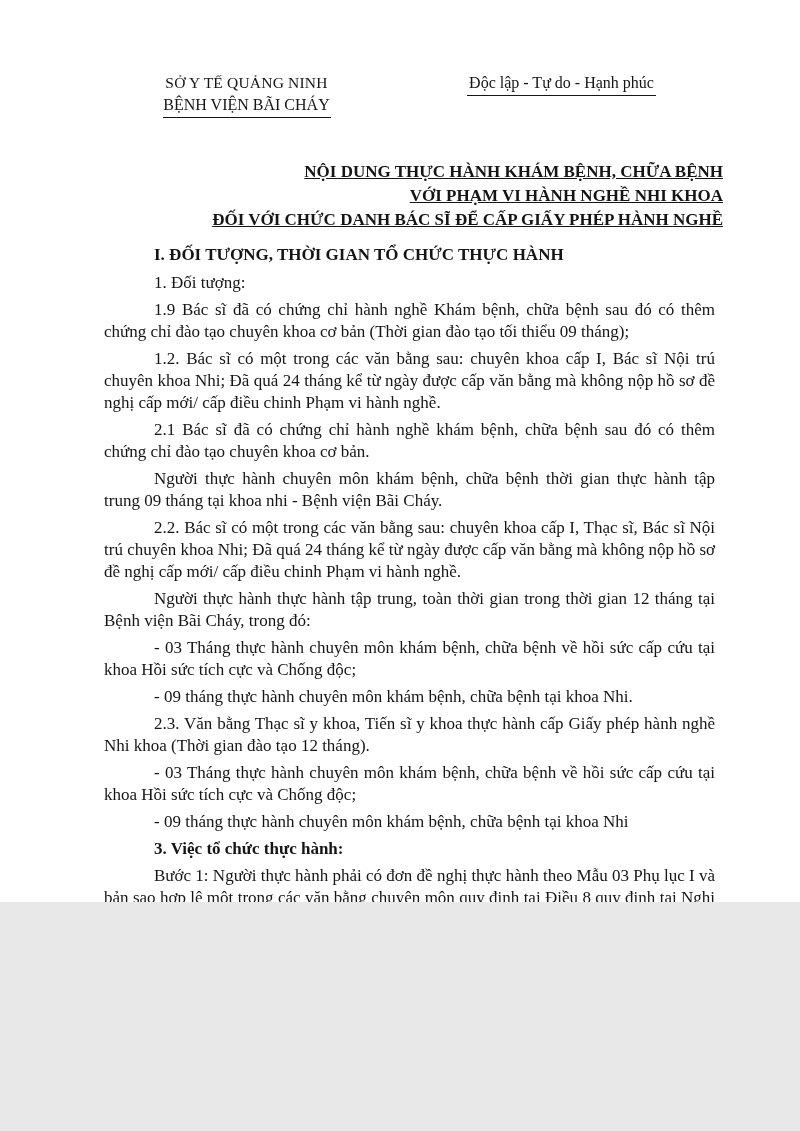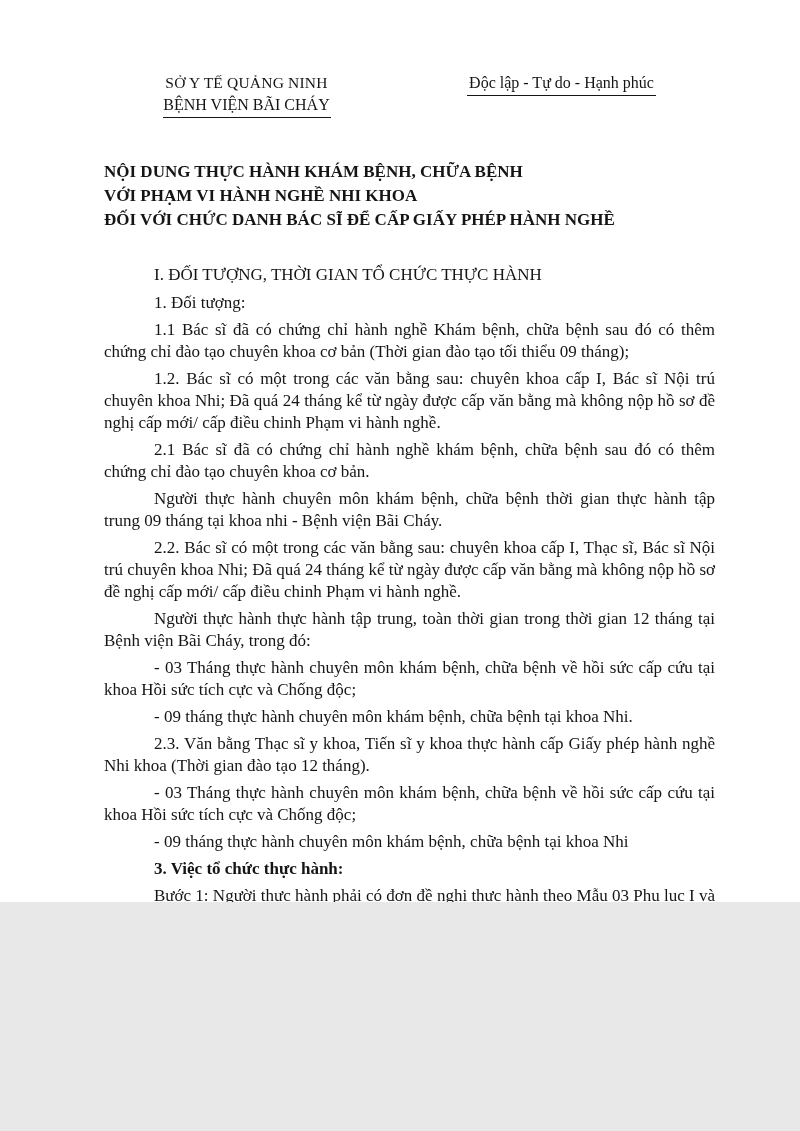--- a/index.html
+++ b/index.html
@@ -35,29 +35,30 @@
     margin: 1px auto 0;
   }
   .hdr-right .hdr-line2 {
     display: inline-block;
     border-bottom: 1.8px solid #151515;
     padding: 0 2px 1px;
   }
 
   
   .doc-title {
-    text-align: left;
+    text-align: right;
     font-weight: bold;
     line-height: 24px;
-    margin: 0 0 32px 0;
+    margin: 0 0 12px 0;
+    text-decoration: underline;
   }
 
   
   .section-heading {
-    font-weight: normal;
+    font-weight: bold;
     margin: 12px 0 6px 50px;
     line-height: 22px;
   }
 
   
   .body-text p {
     margin: 0 8px 5px 0;
     line-height: 22px;
     text-align: justify;
     text-indent: 50px;
@@ -84,21 +85,21 @@
   <div class="doc-title">
     <div>NỘI DUNG THỰC HÀNH KHÁM BỆNH, CHỮA BỆNH</div>
     <div>VỚI PHẠM VI HÀNH NGHỀ NHI KHOA</div>
     <div>ĐỐI VỚI CHỨC DANH BÁC SĨ ĐỂ CẤP GIẤY PHÉP HÀNH NGHỀ</div>
   </div>
 
   <div class="section-heading">I. ĐỐI TƯỢNG, THỜI GIAN TỔ CHỨC THỰC HÀNH</div>
 
   <div class="body-text">
     <p><span class="lead"></span><span>1. Đối tượng:</span></p>
-    <p><span class="lead"></span><span>1.1 Bác sĩ đã có chứng chỉ hành nghề Khám bệnh, chữa bệnh sau đó có thêm chứng chỉ đào tạo chuyên khoa cơ bản (Thời gian đào tạo tối thiểu 09 tháng);</span></p>
+    <p><span class="lead"></span><span>1.9 Bác sĩ đã có chứng chỉ hành nghề Khám bệnh, chữa bệnh sau đó có thêm chứng chỉ đào tạo chuyên khoa cơ bản (Thời gian đào tạo tối thiểu 09 tháng);</span></p>
     <p><span class="lead"></span><span>1.2. Bác sĩ có một trong các văn bằng sau: chuyên khoa cấp I, Bác sĩ Nội trú chuyên khoa Nhi; Đã quá 24 tháng kể từ ngày được cấp văn bằng mà không nộp hồ sơ đề nghị cấp mới/ cấp điều chinh Phạm vi hành nghề.</span></p>
     <p><span class="lead"></span><span>2.1 Bác sĩ đã có chứng chỉ hành nghề khám bệnh, chữa bệnh sau đó có thêm chứng chỉ đào tạo chuyên khoa cơ bản.</span></p>
     <p><span class="lead"></span><span>Người thực hành chuyên môn khám bệnh, chữa bệnh thời gian thực hành tập trung 09 tháng tại khoa nhi - Bệnh viện Bãi Cháy.</span></p>
     <p><span class="lead"></span><span>2.2. Bác sĩ có một trong các văn bằng sau: chuyên khoa cấp I, Thạc sĩ, Bác sĩ Nội trú chuyên khoa Nhi; Đã quá 24 tháng kể từ ngày được cấp văn bằng mà không nộp hồ sơ đề nghị cấp mới/ cấp điều chinh Phạm vi hành nghề.</span></p>
     <p><span class="lead"></span><span>Người thực hành thực hành tập trung, toàn thời gian trong thời gian 12 tháng tại Bệnh viện Bãi Cháy, trong đó:</span></p>
     <p><span class="lead"></span><span>- 03 Tháng thực hành chuyên môn khám bệnh, chữa bệnh về hồi sức cấp cứu tại khoa Hồi sức tích cực và Chống độc;</span></p>
     <p><span class="lead"></span><span>- 09 tháng thực hành chuyên môn khám bệnh, chữa bệnh tại khoa Nhi.</span></p>
     <p><span class="lead"></span><span>2.3. Văn bằng Thạc sĩ y khoa, Tiến sĩ y khoa thực hành cấp Giấy phép hành nghề Nhi khoa (Thời gian đào tạo 12 tháng).</span></p>
     <p><span class="lead"></span><span>- 03 Tháng thực hành chuyên môn khám bệnh, chữa bệnh về hồi sức cấp cứu tại khoa Hồi sức tích cực và Chống độc;</span></p>
     <p><span class="lead"></span><span>- 09 tháng thực hành chuyên môn khám bệnh, chữa bệnh tại khoa Nhi</span></p>

